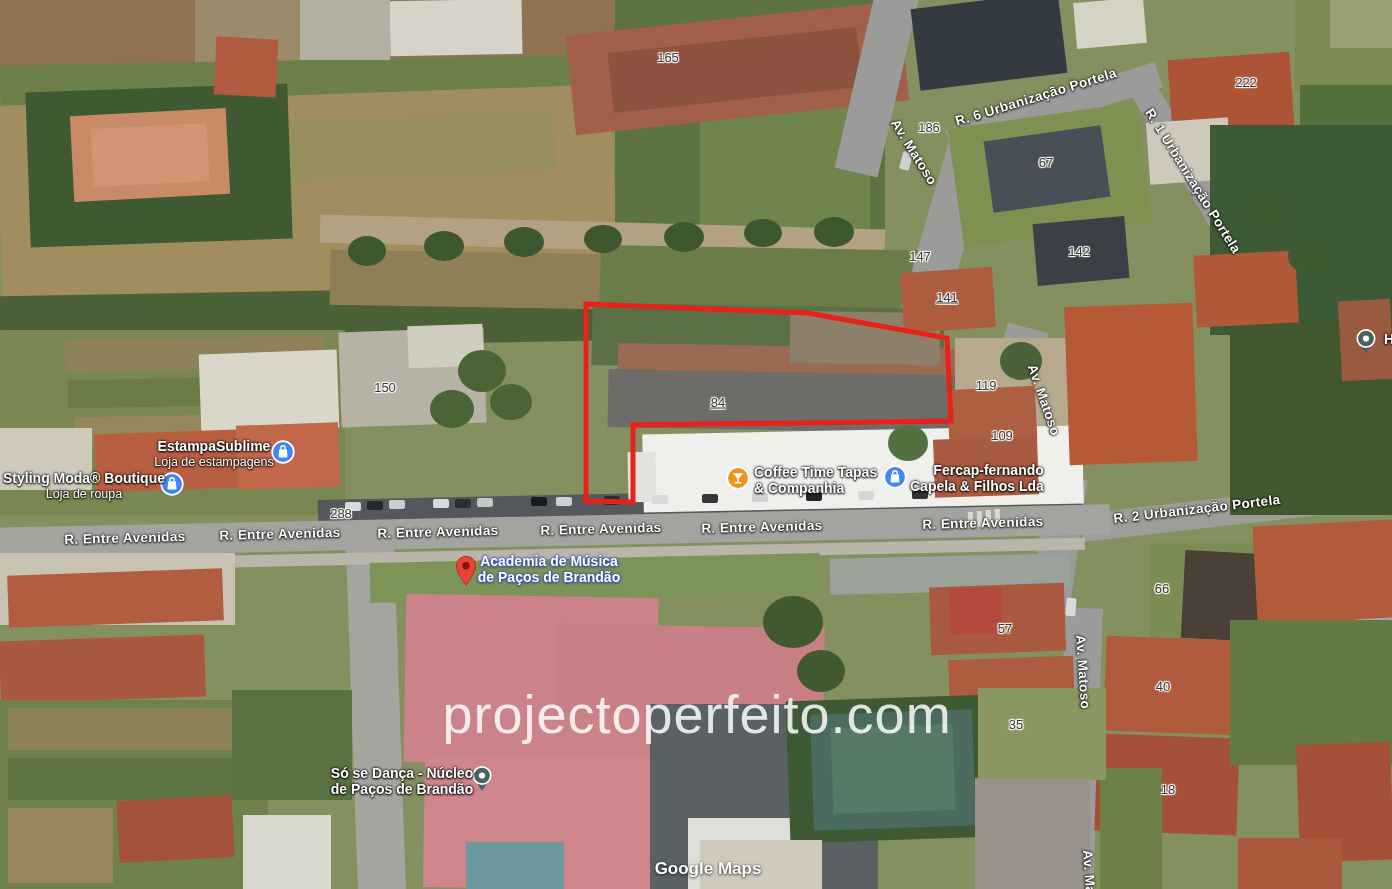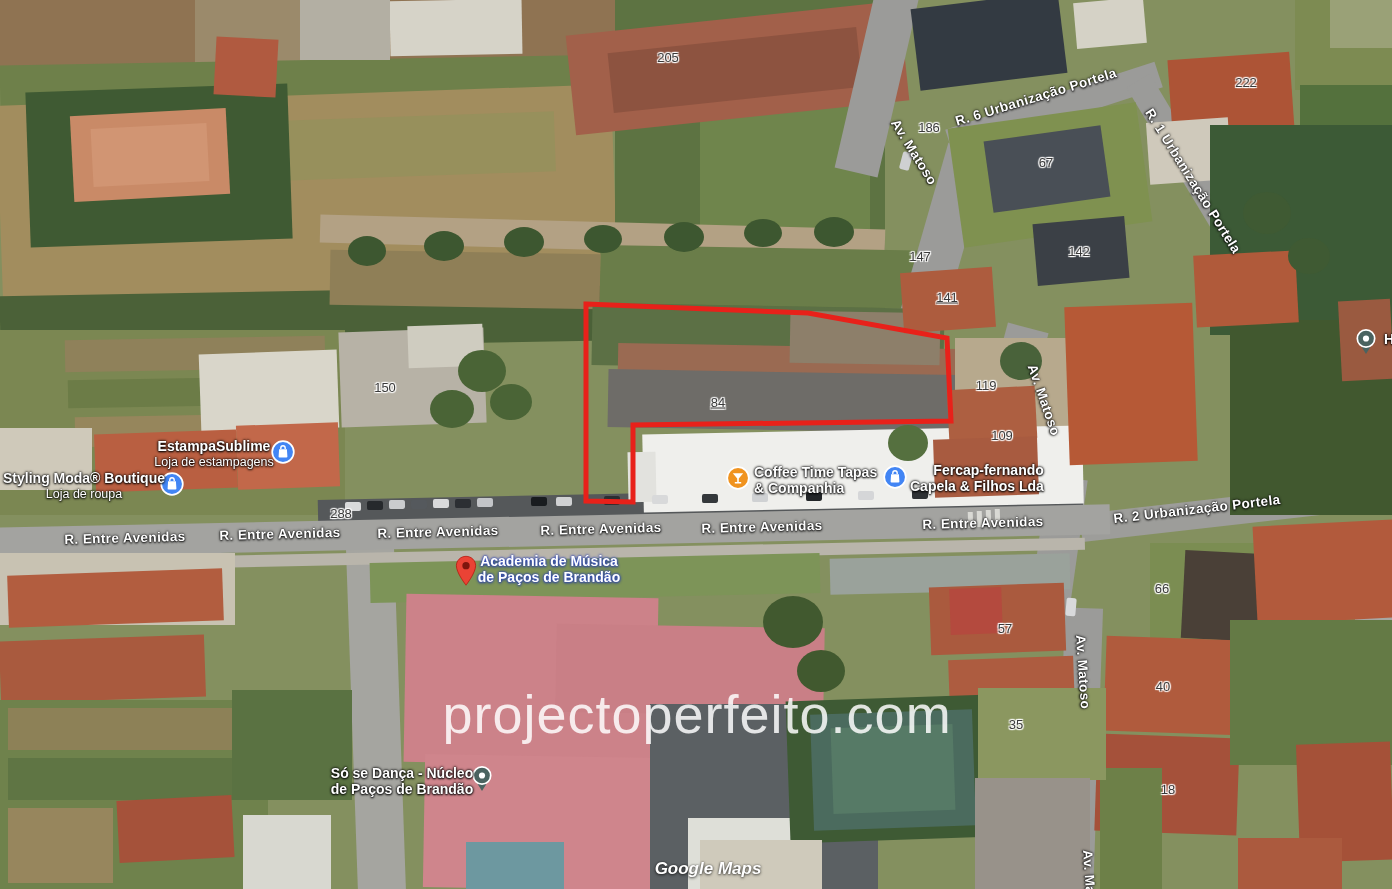--- a/index.html
+++ b/index.html
@@ -33,21 +33,21 @@
   .poi-sub{font-size:12.5px;font-weight:400;line-height:14.5px;}
   .poi-icon{position:absolute;z-index:12;}
   #watermark{
     position:absolute;left:697px;top:714px;transform:translate(-50%,-50%);
     font-size:54px;font-weight:400;letter-spacing:1px;
     color:rgba(255,255,255,.84);white-space:nowrap;z-index:20;
   }
   #attribution{
     position:absolute;left:708px;top:869px;transform:translate(-50%,-50%);
     font-size:17px;font-weight:700;color:#fff;white-space:nowrap;
-    text-shadow:0 1px 3px rgba(0,0,0,.65),0 0 2px rgba(0,0,0,.5);z-index:21;font-style:italic;
+    text-shadow:0 1px 3px rgba(0,0,0,.65),0 0 2px rgba(0,0,0,.5);z-index:21;
   }
   #parcel-svg{position:absolute;left:0;top:0;z-index:5;pointer-events:none;}
 </style>
 </head>
 <body>
 
 <div id="map">
   <div id="patches" class="layer">
       <div class="patch" style="left: 0px; top: 0px; width: 640px; height: 70px; background: rgb(143, 115, 82); transform: rotate(0deg); border-radius: 0px;"></div>
       <div class="patch" style="left: 195px; top: 0px; width: 160px; height: 70px; background: rgb(155, 138, 107); transform: rotate(0deg); border-radius: 0px;"></div>
@@ -206,21 +206,21 @@
       <div class="street-label" style="left: 983px; top: 523px; transform: translate(-50%, -50%) rotate(-1.5deg);">R. Entre Avenidas</div>
       <div class="street-label" style="left: 1197px; top: 509px; transform: translate(-50%, -50%) rotate(-6.5deg);">R. 2 Urbanização Portela</div>
       <div class="street-label" style="left: 1036px; top: 97px; transform: translate(-50%, -50%) rotate(-17deg);">R. 6 Urbanização Portela</div>
       <div class="street-label" style="left: 1193px; top: 181px; transform: translate(-50%, -50%) rotate(58deg);">R. 1 Urbanização Portela</div>
       <div class="street-label" style="left: 914px; top: 152px; transform: translate(-50%, -50%) rotate(58deg);">Av. Matoso</div>
       <div class="street-label" style="left: 1044px; top: 400px; transform: translate(-50%, -50%) rotate(71deg);">Av. Matoso</div>
       <div class="street-label" style="left: 1083px; top: 672px; transform: translate(-50%, -50%) rotate(86deg);">Av. Matoso</div>
       <div class="street-label" style="left: 1090px; top: 887px; transform: translate(-50%, -50%) rotate(86deg);">Av. Matoso</div>
     </div>
   <div id="numbers" class="layer">
-      <div class="bldg-num" style="left: 668px; top: 57px; transform: translate(-50%, -50%);">205</div>
+      <div class="bldg-num" style="left: 668px; top: 57px; transform: translate(-50%, -50%);">165</div>
       <div class="bldg-num" style="left: 929px; top: 127px; transform: translate(-50%, -50%);">186</div>
       <div class="bldg-num" style="left: 1246px; top: 82px; transform: translate(-50%, -50%);">222</div>
       <div class="bldg-num" style="left: 1046px; top: 162px; transform: translate(-50%, -50%);">67</div>
       <div class="bldg-num" style="left: 920px; top: 256px; transform: translate(-50%, -50%);">147</div>
       <div class="bldg-num" style="left: 1079px; top: 251px; transform: translate(-50%, -50%);">142</div>
       <div class="bldg-num" style="left: 947px; top: 297px; transform: translate(-50%, -50%); text-decoration: underline;">141</div>
       <div class="bldg-num" style="left: 385px; top: 387px; transform: translate(-50%, -50%);">150</div>
       <div class="bldg-num" style="left: 986px; top: 385px; transform: translate(-50%, -50%);">119</div>
       <div class="bldg-num" style="left: 1002px; top: 435px; transform: translate(-50%, -50%);">109</div>
       <div class="bldg-num" style="left: 718px; top: 402px; transform: translate(-50%, -50%); text-decoration: underline;">84</div>

